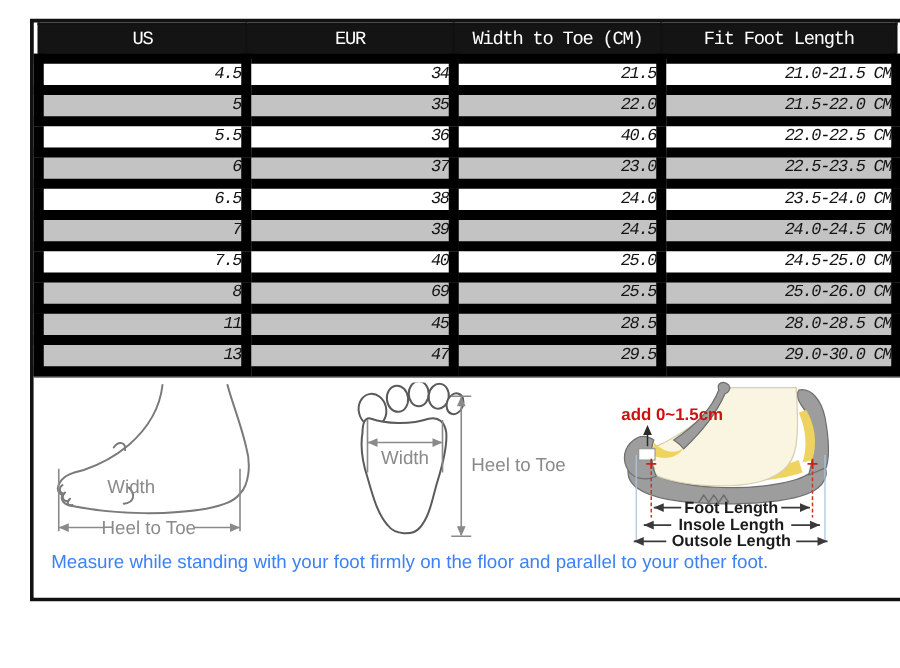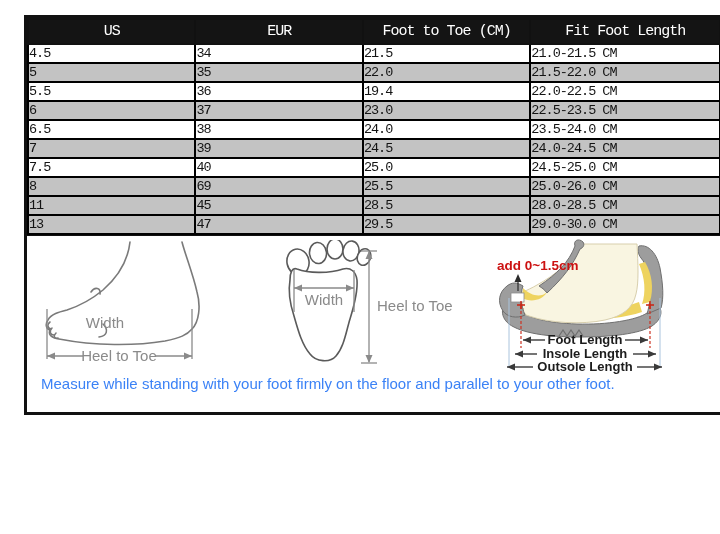--- a/index.html
+++ b/index.html
@@ -13,22 +13,22 @@
   }
   table.size-chart{
     width:100%;border-collapse:collapse;table-layout:fixed;
     font-family:"Liberation Mono","DejaVu Sans Mono",monospace;
   }
   table.size-chart th{
     background:#141414;color:#fff;font-weight:normal;font-size:15px;
     height:23px;border:2px solid #111;padding:0;letter-spacing:-1px;
   }
   table.size-chart td{
-    text-align:left;font-size:13.5px;color:#141414;height:17px;
-    border:2px solid #000000;padding:0;background:#fff;letter-spacing:-1px;
+    text-align:right;font-size:13.5px;color:#141414;height:17px;
+    border:8px solid #000000;padding:0;background:#fff;letter-spacing:-1px;font-style:italic;
   }
   table.size-chart tr.alt td{background:#c3c3c3;}
   .diagrams{
     position:relative;height:176px;background:#fff;border-top:1px solid #111;
   }
   .diagram-svg{position:absolute;}
   .measure-caption{
     position:absolute;left:14px;top:139px;font-size:15px;color:#3b82f6;
     white-space:nowrap;
   }
@@ -51,41 +51,41 @@
     <colgroup>
       <col style="width:24.2%">
         <col style="width:24.2%">
         <col style="width:24.2%">
         <col style="width:27.4%">
     </colgroup>
     <thead>
       <tr>
         <th>US</th>
         <th>EUR</th>
-        <th>Foot to Toe (CM)</th>
+        <th>Width to Toe (CM)</th>
         <th>Fit Foot Length</th>
       </tr>
     </thead>
     <tbody>
         <tr>
           <td>4.5</td>
           <td>34</td>
           <td>21.5</td>
           <td>21.0-21.5 CM</td>
         </tr>
         <tr class="alt">
           <td>5</td>
           <td>35</td>
           <td>22.0</td>
           <td>21.5-22.0 CM</td>
         </tr>
         <tr>
           <td>5.5</td>
           <td>36</td>
-          <td>19.4</td>
+          <td>40.6</td>
           <td>22.0-22.5 CM</td>
         </tr>
         <tr class="alt">
           <td>6</td>
           <td>37</td>
           <td>23.0</td>
           <td>22.5-23.5 CM</td>
         </tr>
         <tr>
           <td>6.5</td>

